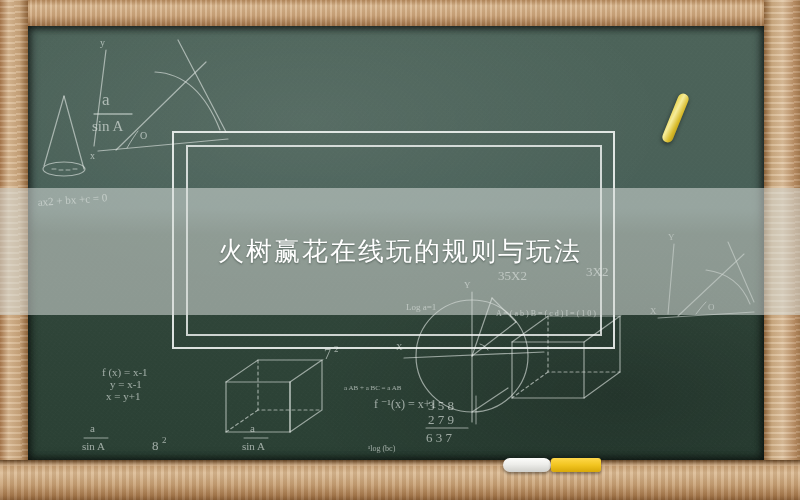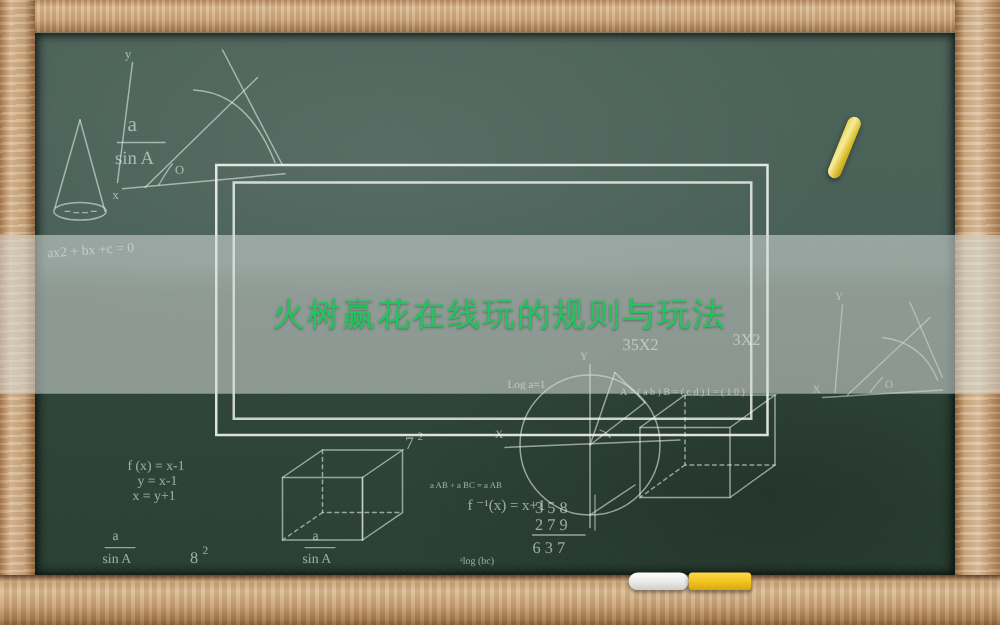--- a/index.html
+++ b/index.html
@@ -121,21 +121,21 @@
 
   
   .banner{
     position:absolute;left:0;top:188px;width:800px;height:127px;
     background:rgba(214,220,216,.56);
     mix-blend-mode:normal;
   }
   .banner-title{
     position:absolute;left:0;top:188px;width:800px;height:127px;
     display:flex;align-items:center;justify-content:center;
-    color:#22c55e;font-size:26px;letter-spacing:2px;font-weight:400;
+    color:#ffffff;font-size:26px;letter-spacing:2px;font-weight:400;
     text-shadow:0 1px 2px rgba(40,55,48,.55);
     font-family:"DejaVu Sans","Liberation Sans",sans-serif;
     white-space:nowrap;
   }
 
   
   .chalk-yellow-board{
     position:absolute;left:670px;top:92px;width:11px;height:52px;
     border-radius:6px;transform:rotate(22deg);
     background:linear-gradient(95deg,#e9d24a 0%,#f6ec9a 35%,#d8bb2c 75%,#b99c18 100%);

